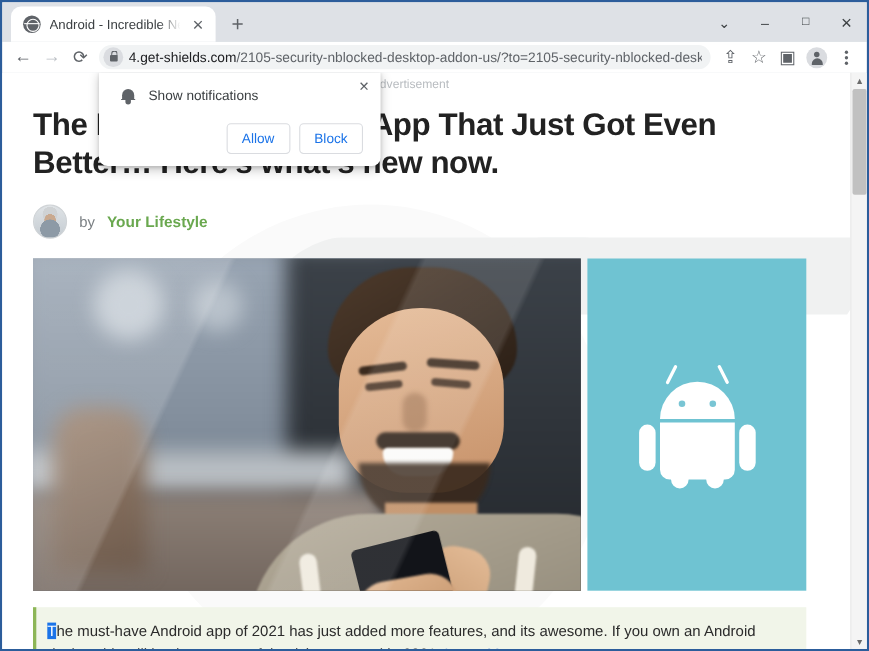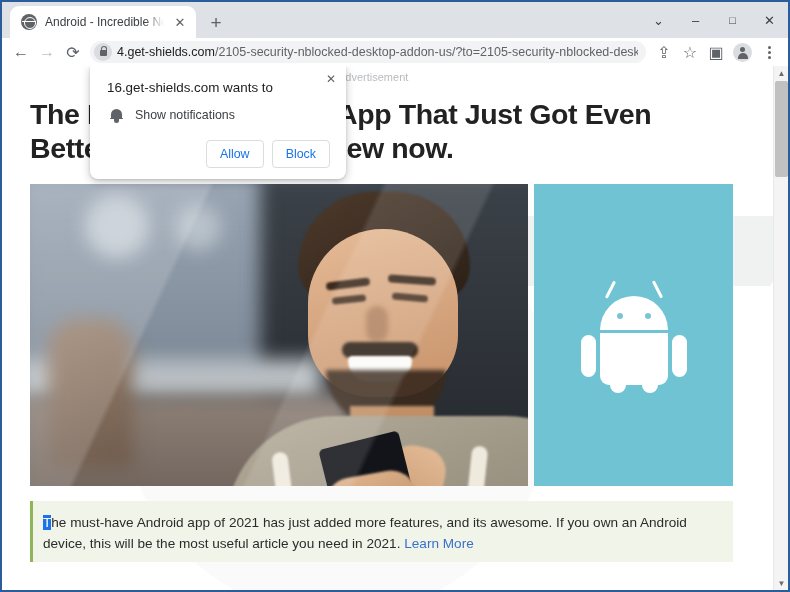--- a/index.html
+++ b/index.html
@@ -539,20 +539,25 @@
       <div class="wm s2"></div>
       <div class="wm s3"></div>
 
       <div id="adbar">
         <span id="ad-close">✕</span>
         <span>Advertisement</span>
       </div>
 
       <h1 id="headline">The Incredible Android App That Just Got Even Better… Here’s what’s new now.</h1>
 
+      <div id="byline">
+        <div id="avatar-img"></div>
+        <span class="by">by</span>
+        <span class="author">Your Lifestyle</span>
+      </div>
 
       <div id="hero">
         <div id="hero-photo">
           <div class="ph bgwin"></div>
           <div class="ph bgdark"></div>
           <div class="ph lamp"></div>
           <div class="ph lamp2"></div>
           <div class="ph shelf"></div>
           <div class="ph table"></div>
           <div class="ph person2"></div>
@@ -600,21 +605,20 @@
     </div>
 
     <div id="scrollbar">
       <div id="sb-up">▲</div>
       <div id="sb-thumb"></div>
       <div id="sb-down">▼</div>
     </div>
 
     <div id="perm">
       <span id="perm-close">✕</span>
-      <div id="perm-title">16.get-shields.com wants to</div>
       <div id="perm-row">
         <span class="bell">
             <i></i>
           </span>
         <span id="perm-label">Show notifications</span>
       </div>
       <div id="perm-actions">
         <div class="pbtn">Allow</div>
         <div class="pbtn">Block</div>
       </div>

